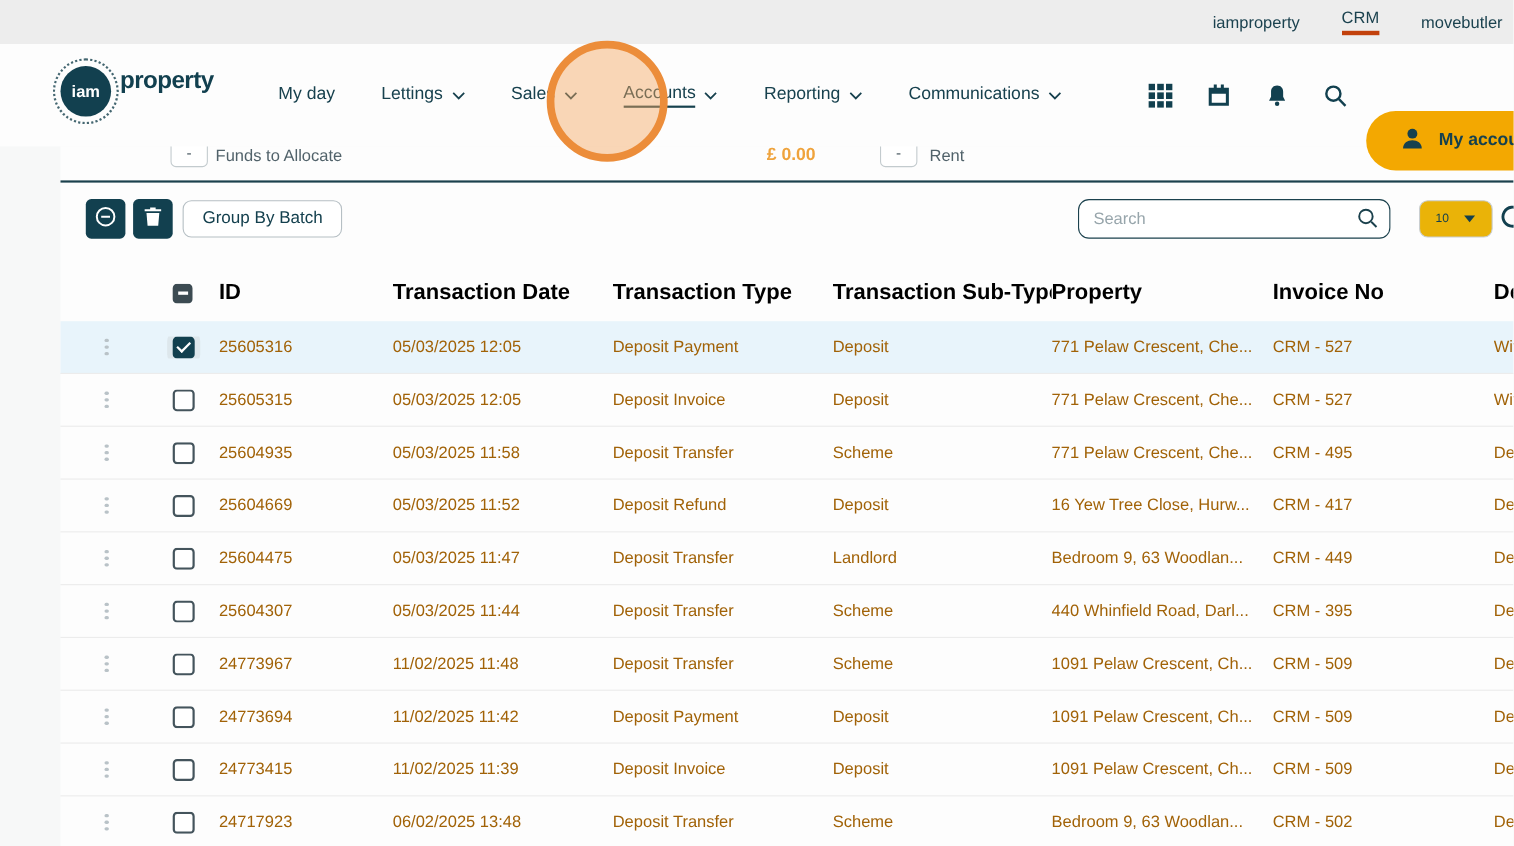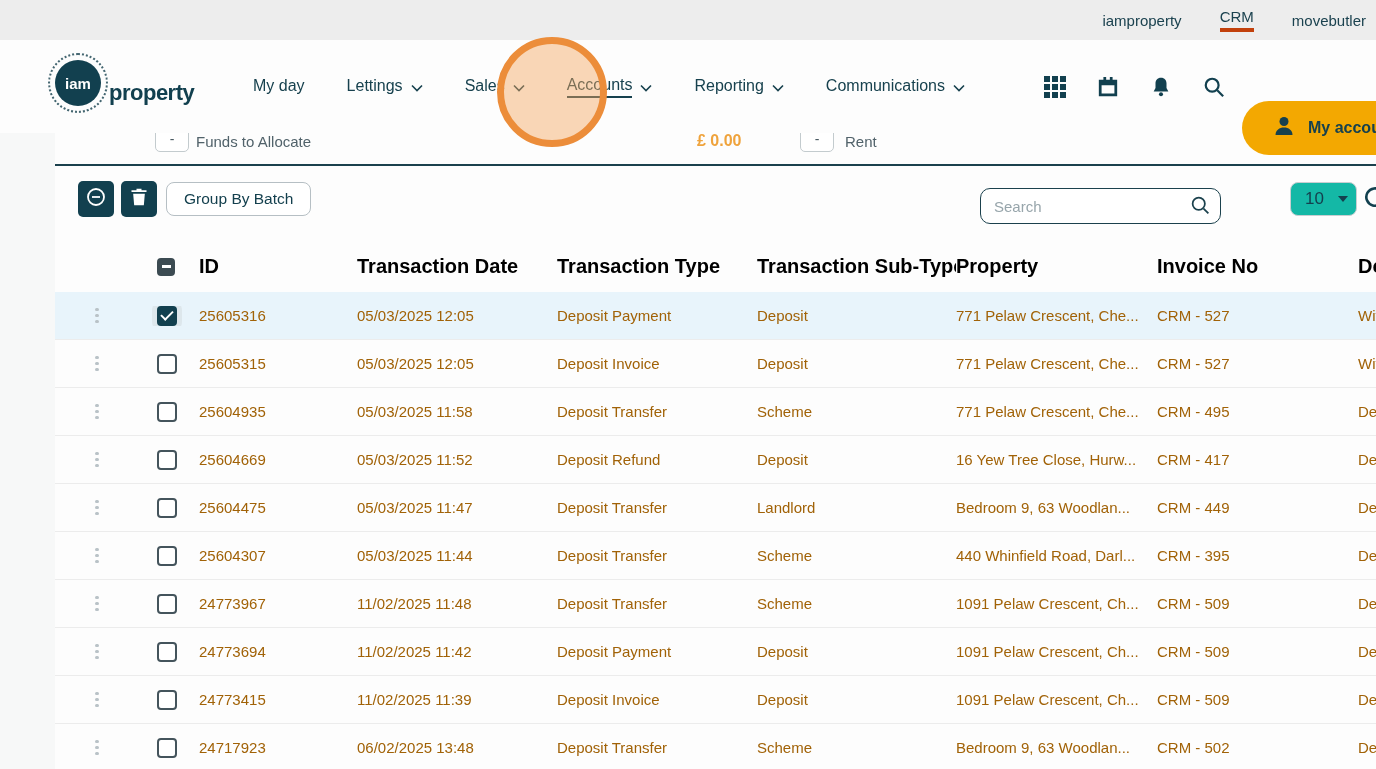--- a/index.html
+++ b/index.html
@@ -16,21 +16,21 @@
     background:#ededed; display:flex; justify-content:flex-end; align-items:center;
     gap:38px; padding-right:10px; z-index:5;
   }
   .topbar a { font-size:15px; color:#1b424f; text-decoration:none; cursor:pointer; }
   .topbar a.active { border-bottom:4px solid #c2410c; padding-bottom:3px; }
   
   .navbar {
     position:absolute; top:40px; left:0; width:1376px; height:93px;
     background:#fdfdfd; z-index:4;
   }
-  .logo { position:absolute; left:55px; top:20px; display:flex; align-items:flex-end; cursor:pointer; }
+  .logo { position:absolute; left:55px; top:20px; display:flex; align-items:flex-start; cursor:pointer; }
   .logo-ring {
     position:absolute; left:-7px; top:-7px; width:60px; height:60px;
     border:2px dotted #16414e; border-radius:50%; opacity:.8;
   }
   .logo-circle {
     position:relative; width:46px; height:46px; background:#12404f; border-radius:50%;
     display:flex; align-items:center; justify-content:center;
     color:#fff; font-weight:bold; font-size:15px;
   }
   .logo-word { font-size:22px; font-weight:bold; color:#12404f; margin-left:8px; letter-spacing:-0.5px; }
@@ -73,32 +73,32 @@
   .toolbar { position:absolute; top:45px; left:0; right:0; height:42px; }
   .sq-btn {
     position:absolute; top:3px; width:36px; height:36px; background:#12404f;
     border-radius:5px; display:flex; align-items:center; justify-content:center; cursor:pointer;
   }
   .outline-btn {
     position:absolute; top:4px; left:111px; height:34px; padding:0 17px;
     background:#fff; border:1px solid #b6bfc4; border-radius:8px;
     font-size:15.5px; color:#14404e; display:flex; align-items:center; cursor:pointer;
   }
-  .search-wrap { position:absolute; top:10px; left:925px; width:241px; height:36px; }
+  .search-wrap { position:absolute; top:3px; left:925px; width:284px; height:36px; }
   .search-wrap input {
     width:100%; height:100%; border:1.5px solid #1b414d; border-radius:10px;
     padding:0 40px 0 13px; font-size:15px; color:#1b424f; background:#fff; outline:none;
     font-family:"Liberation Sans", sans-serif;
   }
   .search-wrap input::placeholder { color:#97a5ab; }
   .search-wrap .mag { position:absolute; right:10px; top:7px; cursor:pointer; }
   .page-size {
-    position:absolute; top:4px; left:1235px; width:67px; height:34px; background:#14b8a6;
+    position:absolute; top:4px; left:1235px; width:67px; height:34px; background:#eab308;
     border:1px solid #c9ced1; border-radius:8px; display:flex; align-items:center;
-    padding-left:14px; gap:14px; font-size:17px; color:#14404e; cursor:pointer;
+    padding-left:14px; gap:14px; font-size:11px; color:#14404e; cursor:pointer;
   }
   .caret-down { width:0; height:0; border-left:5px solid transparent; border-right:5px solid transparent; border-top:6px solid #14404e; }
   .refresh-partial { position:absolute; top:6px; left:1307px; cursor:pointer; }
   
   .table { position:absolute; top:108px; left:0; width:1321px; }
   .grid-row {
     display:grid;
     grid-template-columns:55px 89px 158px 200px 200px 199px 201px 201px 1fr;
     align-items:center;
   }

